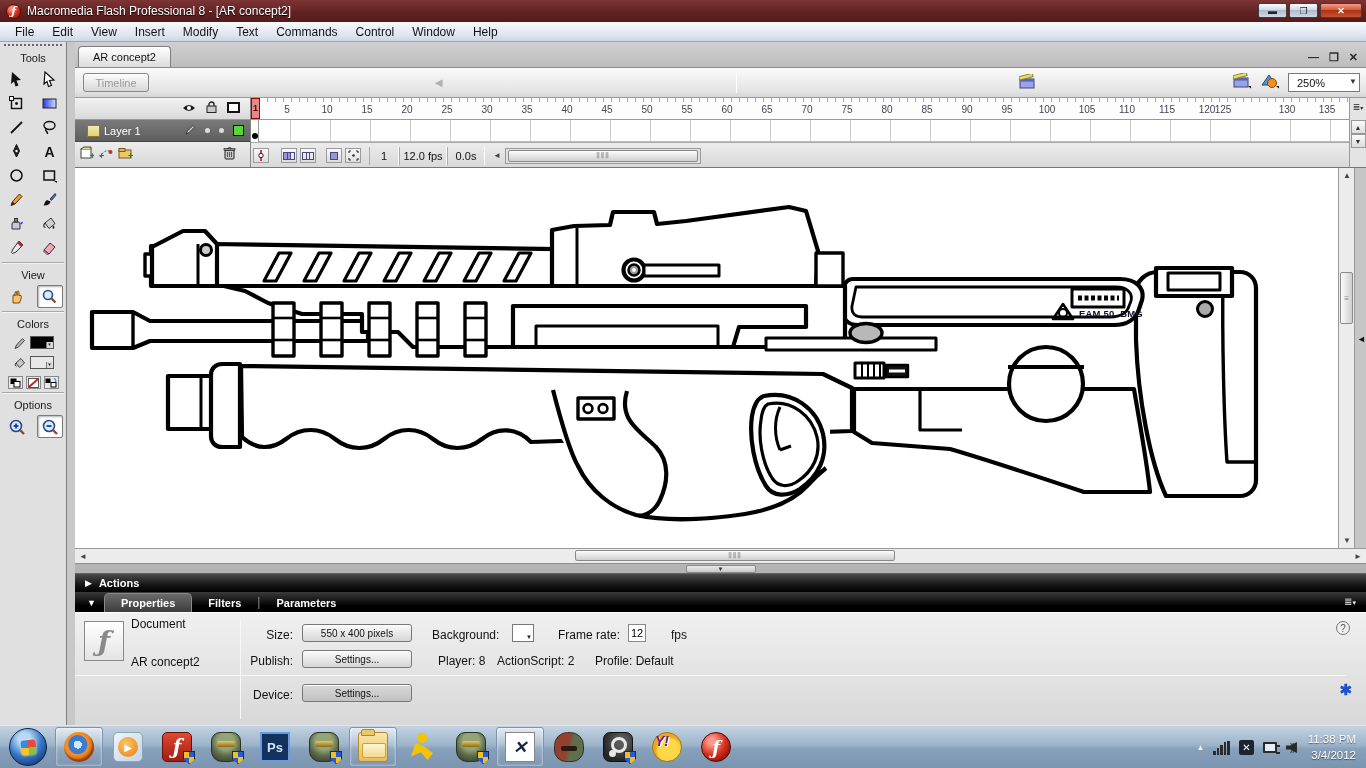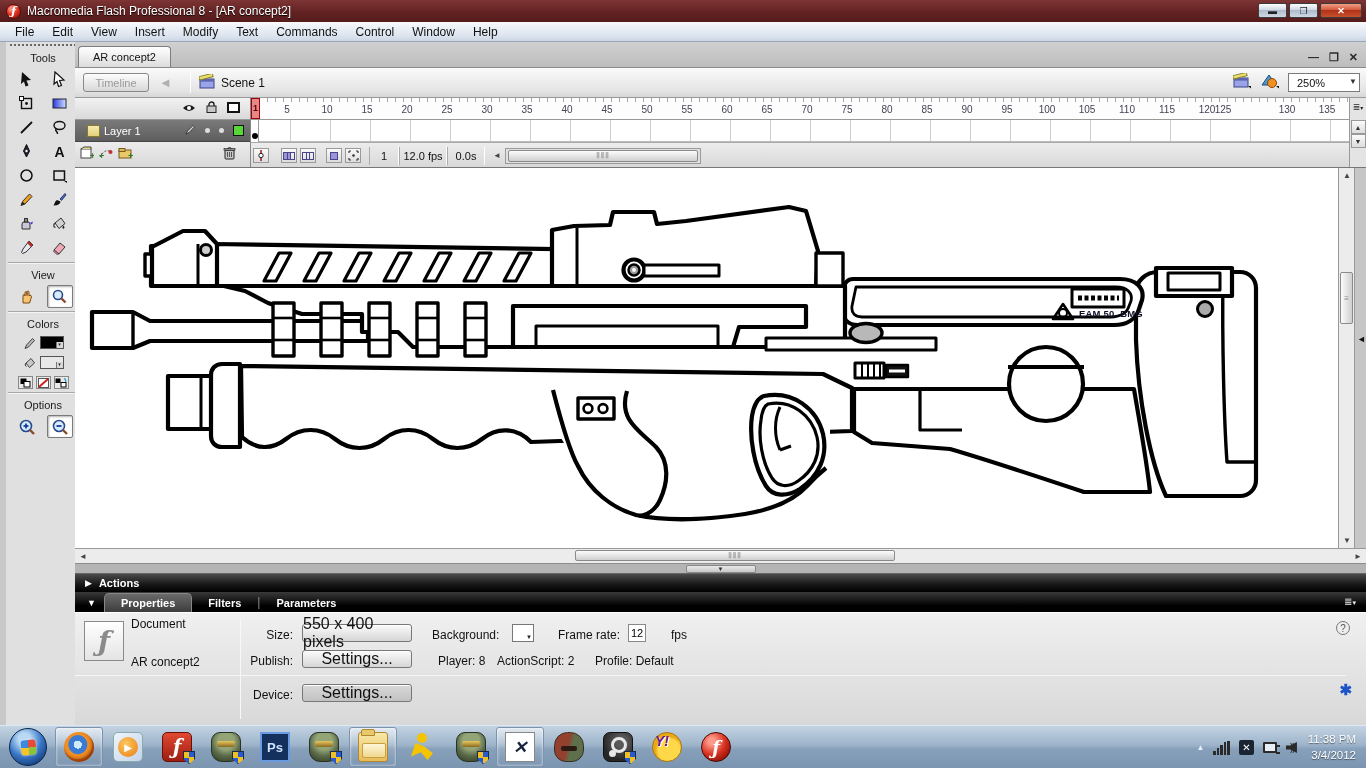--- a/index.html
+++ b/index.html
@@ -12,41 +12,41 @@
   #titlebar .ttl{font-size:12px;text-shadow:0 1px 1px #000;}
   .win-btns{position:absolute;right:4px;top:3px;display:flex;gap:2px;}
   .win-btn{width:29px;height:15px;border:1px solid #3c3c3c;border-radius:2px;background:linear-gradient(#fdfdfd,#cfd8e4 45%,#aebccd 50%,#cfd8e4);display:flex;align-items:center;justify-content:center;font-size:9px;color:#222;}
   .win-btn.close{background:linear-gradient(#f0a088,#d4593c 45%,#b03218 50%,#c8502e);color:#fff;width:42px;font-weight:bold;}
 
   
   #menubar{position:absolute;left:0;top:22px;width:1366px;height:20px;background:linear-gradient(#f8fafc,#dde5ef 70%,#ccd6e4);border-bottom:1px solid #9aa6b5;display:flex;align-items:center;padding-left:6px;}
   .menu-item{padding:1px 9px;color:#111;font-size:12px;}
 
   
-  #toolspanel{position:absolute;left:6px;top:42px;width:75px;height:683px;background:#e0e0e0;border-right:1px solid #808080;}
+  #toolspanel{position:absolute;left:0;top:42px;width:67px;height:683px;background:#e0e0e0;border-right:1px solid #808080;}
   #toolspanel .grip{height:6px;border-top:2px dotted #666;margin:2px 4px 0 4px;}
   .sect-label{text-align:center;font-size:11px;color:#1a1a1a;padding:2px 0 3px 0;}
   .sect-div{border-top:1px solid #a8a8a8;border-bottom:1px solid #f4f4f4;margin:3px 2px;}
   .tool-row{display:flex;justify-content:center;gap:7px;margin:1px 0;}
   .tool{width:26px;height:23px;display:flex;align-items:center;justify-content:center;border:1px solid transparent;border-radius:2px;}
   .tool.selected{background:#fff;border:1px solid #7a7a7a;box-shadow:inset 1px 1px 2px rgba(0,0,0,.3);}
   .mini-row{display:flex;justify-content:center;gap:3px;margin:3px 0;}
   .swatch{width:24px;height:13px;border:1px solid #555;position:relative;background:#fff;}
   .swatch.black{background:#000;}
   .swatch .dd{position:absolute;right:0;bottom:0;width:7px;height:6px;background:#d8d8d8;border-left:1px solid #777;font-size:5px;line-height:5px;text-align:center;color:#222;}
   .mini-btn{width:15px;height:13px;border:1px solid #888;background:#e8e8e8;display:flex;align-items:center;justify-content:center;}
 
   
   #docarea{position:absolute;left:75px;top:42px;width:1291px;height:683px;background:#bdbdbd;}
   #tabstrip{position:relative;height:26px;background:linear-gradient(#d0d0d0,#bdbdbd);border-bottom:1px solid #8a8a8a;display:flex;align-items:flex-end;}
   .doc-tab{height:21px;margin-left:3px;padding:0 14px;background:linear-gradient(#ffffff,#dcdcdc);border:1px solid #7d7d7d;border-bottom:none;border-radius:4px 4px 0 0;display:flex;align-items:center;font-size:11px;color:#111;}
   .mdi-btns{position:absolute;right:8px;bottom:4px;display:flex;gap:10px;color:#2a2a2a;font-size:11px;font-weight:bold;}
   .mdi-btns span{line-height:11px;}
 
-  #editbar{position:relative;height:30px;background:linear-gradient(#fafafa,#e4e4e4 80%,#d6d6d6);border-bottom:1px solid #9a9a9a;display:flex;align-items:center;padding:0 8px;}
+  #editbar{position:relative;height:30px;background:linear-gradient(#fafafa,#e4e4e4 80%,#d6d6d6);border-bottom:1px solid #9a9a9a;display:flex;align-items:center;padding:0 8px;justify-content:space-between;}
   .tl-btn{width:66px;height:19px;border:1px solid #888;border-radius:3px;background:linear-gradient(#fdfdfd,#d8d8d8);color:#999;font-size:11px;display:flex;align-items:center;justify-content:center;margin-right:10px;}
   .back-arrow{color:#b0b0b0;font-size:13px;margin-right:10px;}
   .vsep{width:1px;height:20px;background:#aaa;margin:0 8px;border-right:1px solid #fff;}
   .scene-lbl{font-size:12px;color:#111;margin-left:5px;}
   #editbar .right{position:absolute;right:6px;display:flex;align-items:center;gap:8px;}
   .zoom-box{width:72px;height:19px;background:#fff;border:1px solid #7a7a7a;display:flex;align-items:center;position:relative;padding-left:8px;font-size:11px;color:#111;}
   .zoom-box .dd2{position:absolute;right:2px;top:3px;font-size:8px;color:#333;}
 
   
   #timeline{position:relative;height:70px;background:#e6e6e6;border-bottom:1px solid #777;display:flex;}
@@ -102,21 +102,21 @@
   .ptab{height:19px;padding:0 16px;display:flex;align-items:center;font-size:11px;font-weight:bold;}
   .ptab.active{background:linear-gradient(#6a6a6a,#3c3c3c);border:1px solid #888;border-bottom:none;border-radius:5px 5px 0 0;}
   .ptab-sep{color:#888;margin-bottom:3px;}
   #propstabs .pmenu{position:absolute;right:10px;top:4px;font-size:10px;color:#eee;}
   #propscontent{height:113px;background:linear-gradient(#f0f0f0,#d8d8d8);position:relative;border-top:1px solid #fff;font-size:12px;color:#111;}
   #propscontent .vdiv{position:absolute;left:165px;top:6px;bottom:6px;width:1px;background:#b0b0b0;border-right:1px solid #f8f8f8;}
   #propscontent .hdiv{position:absolute;left:0px;right:20px;top:62px;height:1px;background:#c0c0c0;border-bottom:1px solid #f6f6f6;}
   .doc-ic{position:absolute;left:9px;top:8px;width:40px;height:40px;background:linear-gradient(#fff,#e4e4e4);border:1px solid #8a8a8a;display:flex;align-items:center;justify-content:center;font-family:"DejaVu Serif",serif;font-style:italic;font-weight:bold;font-size:28px;color:#8a8a8a;}
   .plabel{position:absolute;font-size:12px;color:#111;}
   .r-align{text-align:right;}
-  .pbtn{position:absolute;height:18px;border:1px solid #777;border-radius:3px;background:linear-gradient(#fbfbfb,#d6d6d6);box-shadow:inset 0 1px 0 #fff;display:flex;align-items:center;justify-content:center;font-size:16px;color:#111;}
+  .pbtn{position:absolute;height:18px;border:1px solid #777;border-radius:3px;background:linear-gradient(#fbfbfb,#d6d6d6);box-shadow:inset 0 1px 0 #fff;display:flex;align-items:center;justify-content:center;font-size:10px;color:#111;}
   .pbtn.pressed{background:linear-gradient(#d8d8d8,#c2c2c2);}
   .bg-swatch{position:absolute;width:22px;height:18px;border:1px solid #777;background:#fff;}
   .bg-swatch .dd{position:absolute;right:1px;bottom:1px;font-size:6px;color:#222;}
   .fr-input{position:absolute;width:18px;height:18px;border:1px solid #888;background:#fff;font-size:11px;text-align:center;font-family:"Liberation Sans",sans-serif;}
   .help-ic{position:absolute;right:16px;top:8px;width:14px;height:14px;border:1px solid #777;border-radius:50%;color:#555;font-size:10px;display:flex;align-items:center;justify-content:center;background:#eee;}
   .fp-ic{position:absolute;right:14px;top:68px;color:#1b53c8;font-size:15px;font-weight:bold;}
 
   
   #taskbar{position:absolute;left:0;bottom:0;width:1366px;height:43px;background:linear-gradient(#c3d3e3,#9db4ca 45%,#87a0ba 55%,#7b94b0);border-top:1px solid #dce8f4;display:flex;align-items:center;padding-left:2px;}
   .tb-btn{width:48px;height:40px;display:flex;align-items:center;justify-content:center;position:relative;border-radius:3px;margin-right:1px;}

